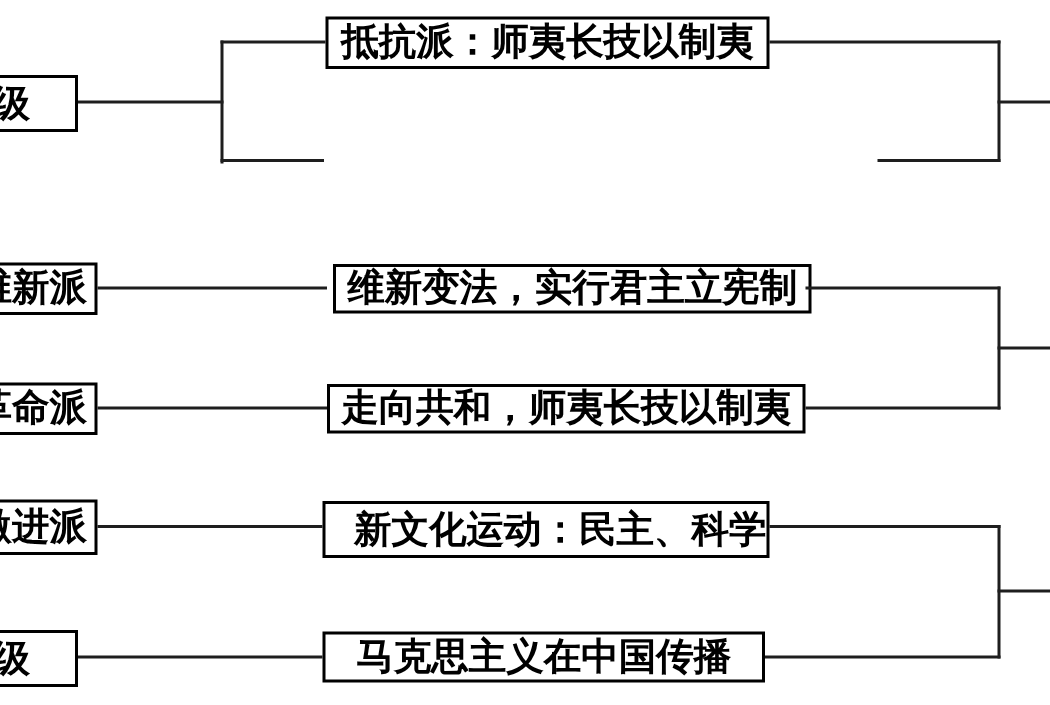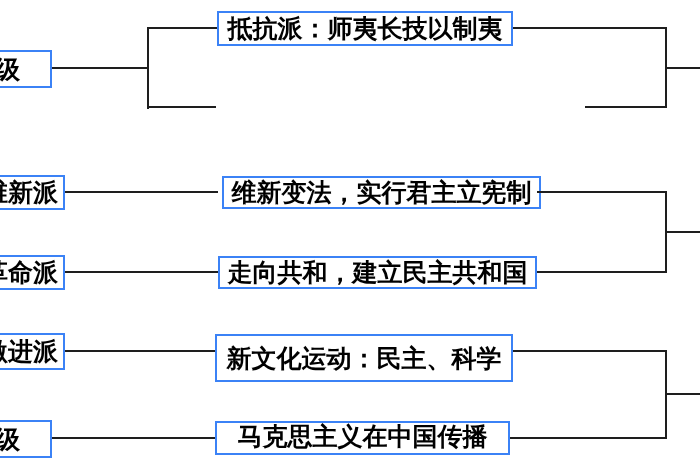--- a/index.html
+++ b/index.html
@@ -6,21 +6,21 @@
   .canvas {
     position:relative;
     width:700px; height:470px;
     background:#ffffff;
     overflow:hidden;
     font-family:"Liberation Serif", serif;
   }
   .box {
     position:absolute;
     box-sizing:border-box;
-    border:2px solid #3b82f6;
+    border:2px solid #000000;
     background:#ffffff;
     display:flex;
     align-items:center;
     font-size:25px;
     font-weight:600;
     color:#000000;
     white-space:nowrap;
     line-height:1;
   }
   .mid-node { justify-content:center; }
@@ -33,22 +33,22 @@
   #L2 { left:-60px; top:175px; width:125px; height:35px; padding-right:5px; }
   #L3 { left:-60px; top:255px; width:125px; height:35px; padding-right:5px; }
   #L4 { left:-60px; top:333px; width:125px; height:37px; padding-right:5px; }
   #L5 { left:-70px; top:420px; width:122px; height:38px; padding-right:30px; }
 
   
   #M1 { left:217px; top:11px;  width:296px; height:35px; }
   #M2 { left:216px; top:90px;  width:369px; height:34px; }
   #M3 { left:222px; top:176px; width:319px; height:33px; }
   #M4 { left:218px; top:256px; width:319px; height:33px; }
-  #M5 { left:215px; top:334px; width:298px; height:48px; }
-  #M6 { left:215px; top:421px; width:295px; height:34px;font-family:Liberation Mono, monospace; }
+  #M5 { left:215px; top:334px; width:298px; height:38px;justify-content:flex-end; }
+  #M6 { left:215px; top:421px; width:295px; height:34px; }
 </style>
 </head>
 <body>
 
 <div class="canvas">
 
   <div class="box left-node" id="L1">
     <span>级</span>
   </div>
   <div class="box left-node" id="L2">
@@ -64,21 +64,21 @@
     <span>级</span>
   </div>
 
   <div class="box mid-node" id="M1">
     <span>抵抗派：师夷长技以制夷</span>
   </div>
   <div class="box mid-node" id="M3">
     <span>维新变法，实行君主立宪制</span>
   </div>
   <div class="box mid-node" id="M4">
-    <span>走向共和，建立民主共和国</span>
+    <span>走向共和，师夷长技以制夷</span>
   </div>
   <div class="box mid-node" id="M5">
     <span>新文化运动：民主、科学</span>
   </div>
   <div class="box mid-node" id="M6">
     <span>马克思主义在中国传播</span>
   </div>
 
   <div class="hline" style="left:52px;  top:67px;  width:97px;"></div>
   <div class="vline" style="left:147px; top:27px;  height:82px;"></div>

